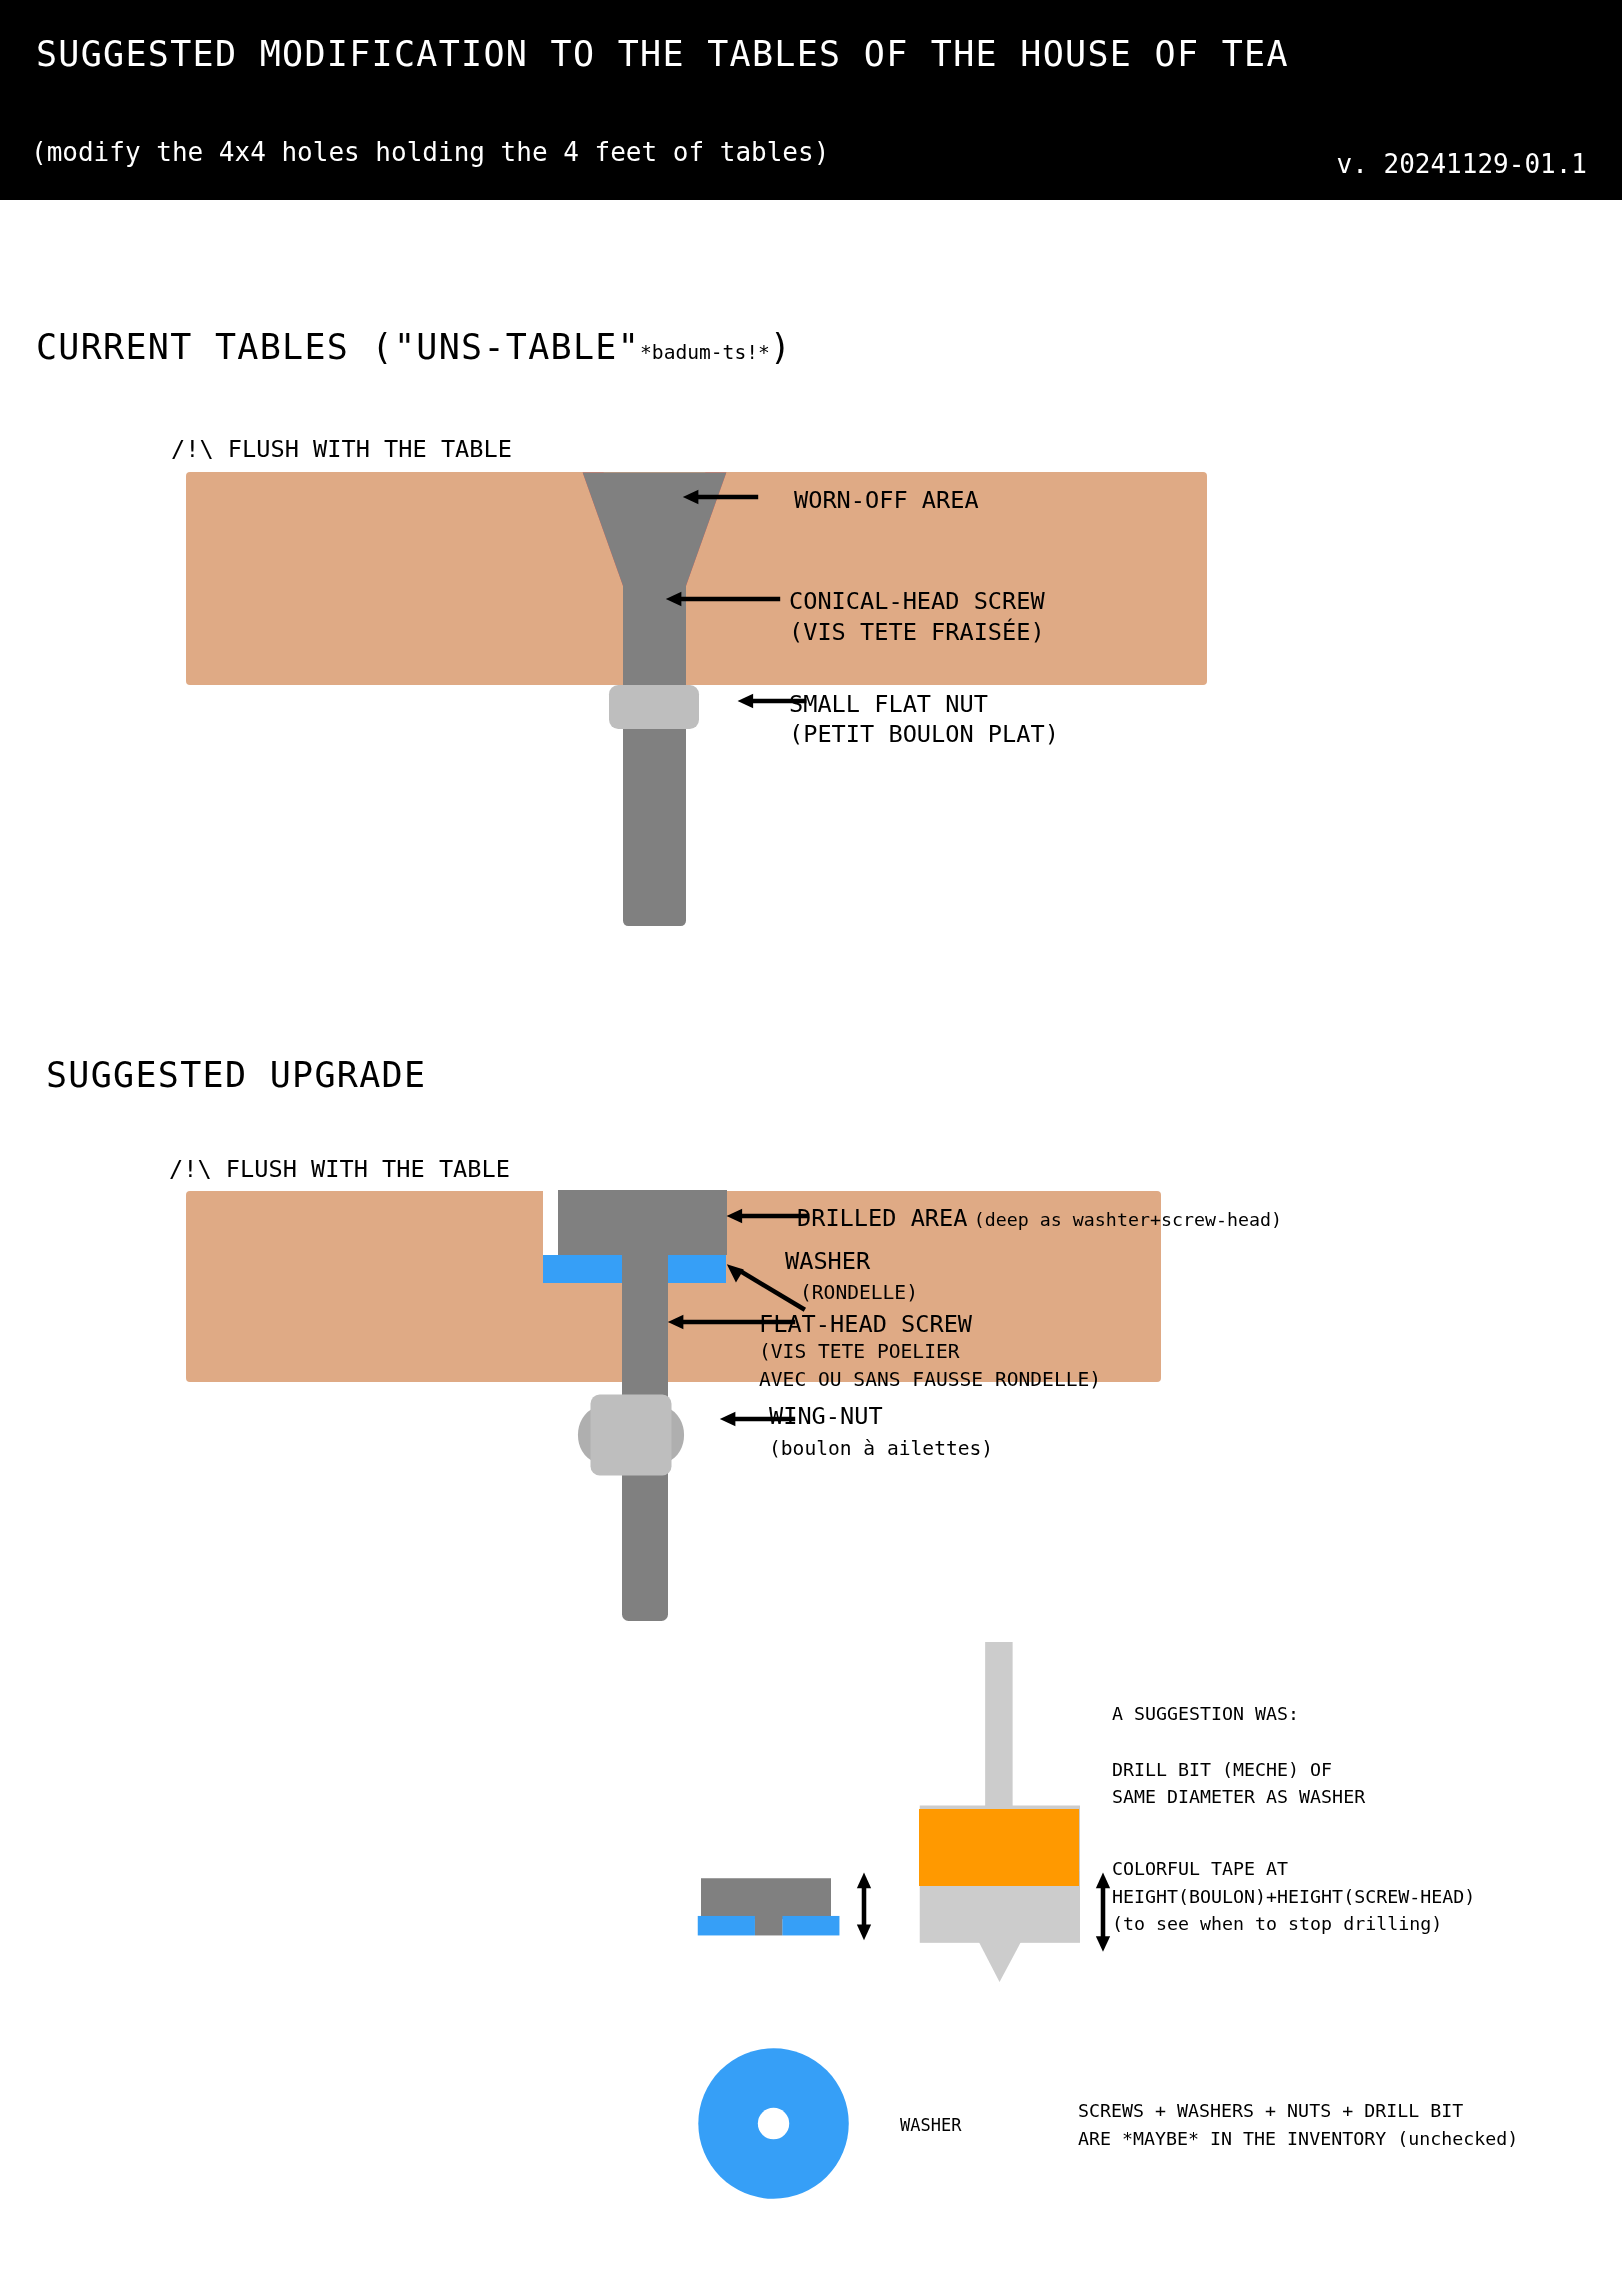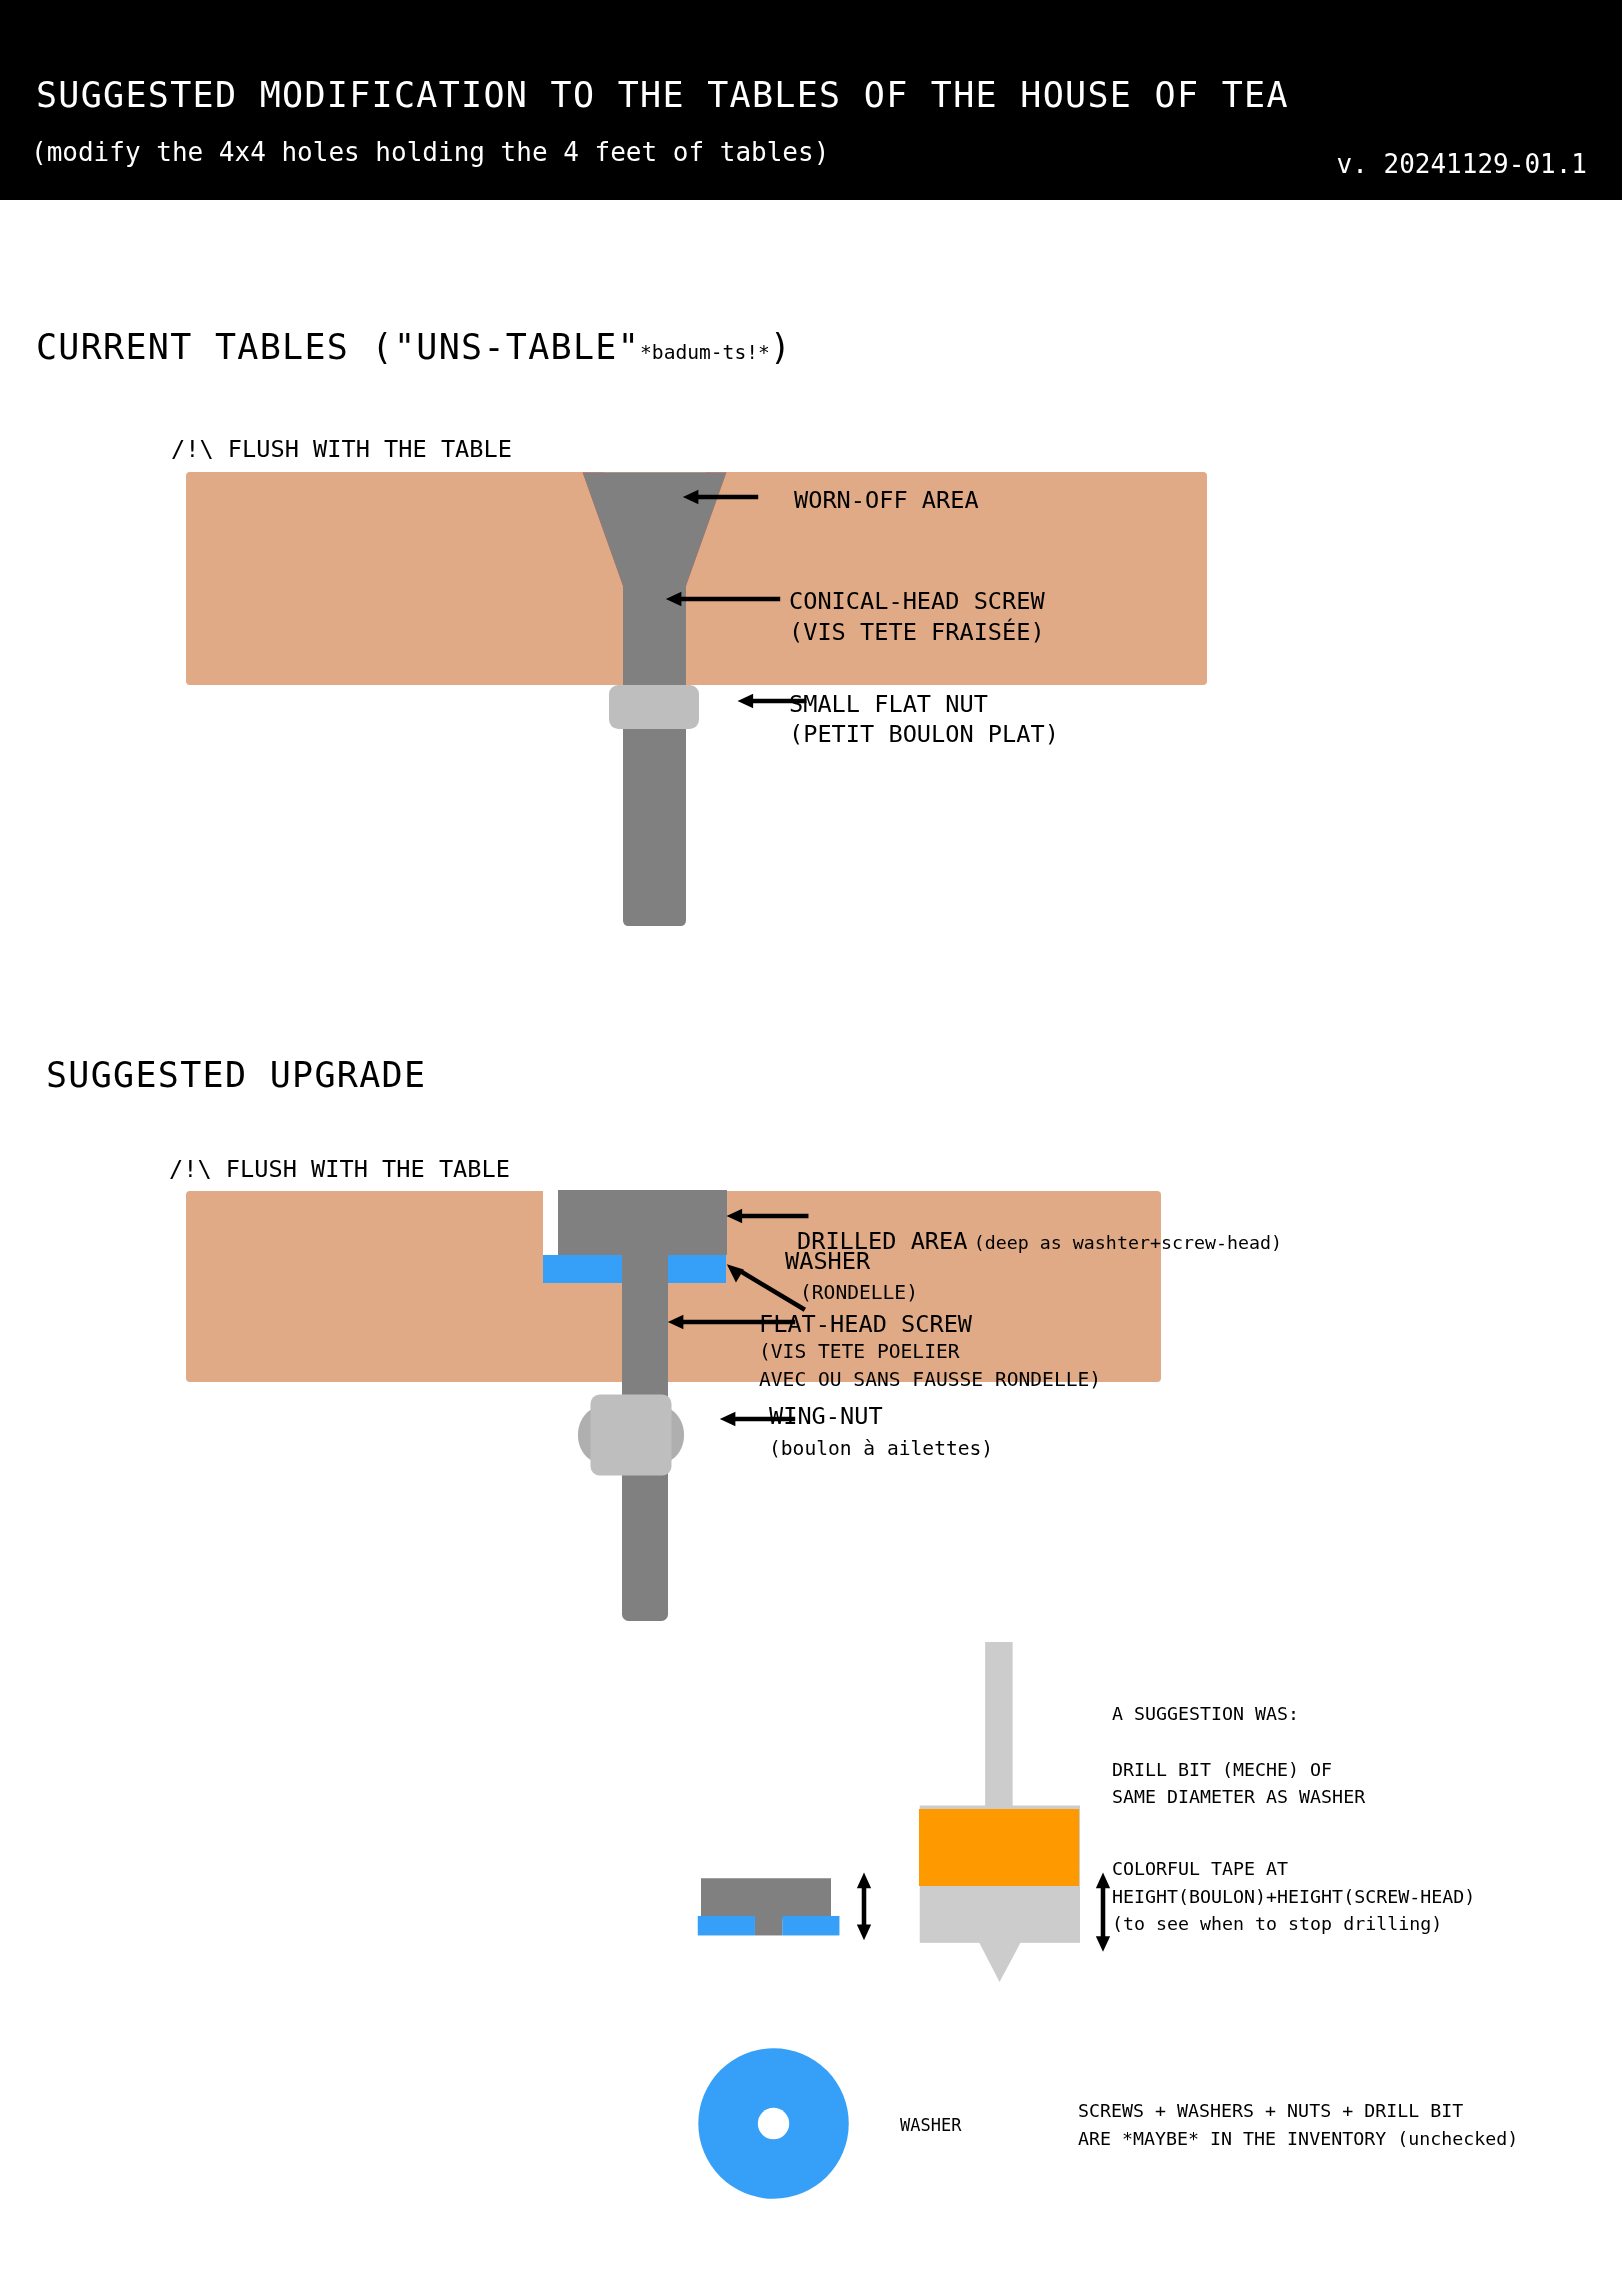--- a/index.html
+++ b/index.html
@@ -10,21 +10,21 @@
   }
   .abs{position:absolute;}
 
   
   #header{
     position:absolute;left:0;top:0;width:1623px;height:200px;
     background:#000000;color:#ffffff;
   }
   #header .h-title{
     position:absolute;left:36px;top:34px;
-    font-size:35px;letter-spacing:1.3px;white-space:nowrap;margin-top:41px;
+    font-size:35px;letter-spacing:1.3px;white-space:nowrap;
   }
   #header .h-sub1{
     position:absolute;left:31px;top:95px;
     font-size:26px;white-space:nowrap;
   }
   #header .h-sub2{
     position:absolute;left:31px;top:137px;
     font-size:26px;white-space:nowrap;
   }
   #header .h-version{
@@ -122,21 +122,21 @@
 <svg class="abs" style="left:533px;top:1389px;" width="196" height="92" viewBox="0 0 300 140">
   <path d="M 95,28 C 60,42 60,98 95,112 L 95,28 Z" fill="#AFAFAF"></path>
   <path d="M 205,28 C 240,42 240,98 205,112 L 205,28 Z" fill="#AFAFAF"></path>
   <rect x="88" y="8" width="124" height="124" rx="14" fill="#BEBEBE"></rect>
 </svg>
 
 <svg class="abs" style="left:725px;top:1203px;" width="85" height="26" viewBox="0 0 130 40">
   <line x1="128" y1="20" x2="22" y2="20" stroke="#000" stroke-width="7"></line>
   <polygon points="2,20 26,9 26,31" fill="#000"></polygon>
 </svg>
-<div class="lbl" style="left:797px;top:1204px;margin-top:23px;">
+<div class="lbl" style="left:797px;top:1204px;">
   <span class="lbl-34" style="position:static;">DRILLED AREA</span>
   <span class="lbl-26" style="position:static;">(deep as washter+screw-head)</span>
 </div>
 
 <svg class="abs" style="left:724px;top:1263px;" width="85" height="52" viewBox="0 0 130 80">
   <line x1="124" y1="72" x2="24" y2="12" stroke="#000" stroke-width="7"></line>
   <polygon points="4,2 30,10 18,30" fill="#000"></polygon>
 </svg>
 <div class="lbl lbl-34" style="left:785px;top:1247px;">WASHER</div>
 <div class="lbl lbl-28" style="left:800px;top:1281px;">(RONDELLE)</div>

